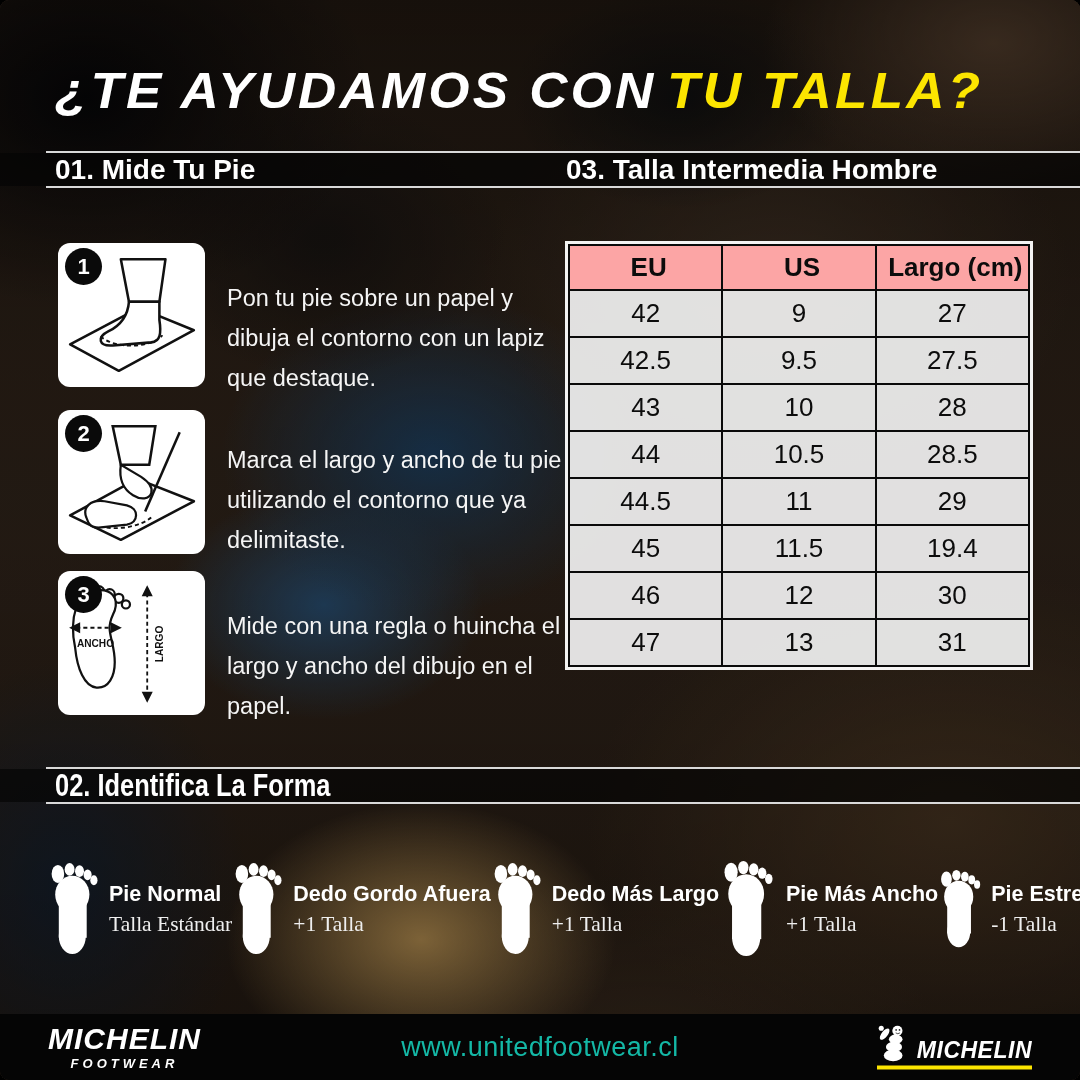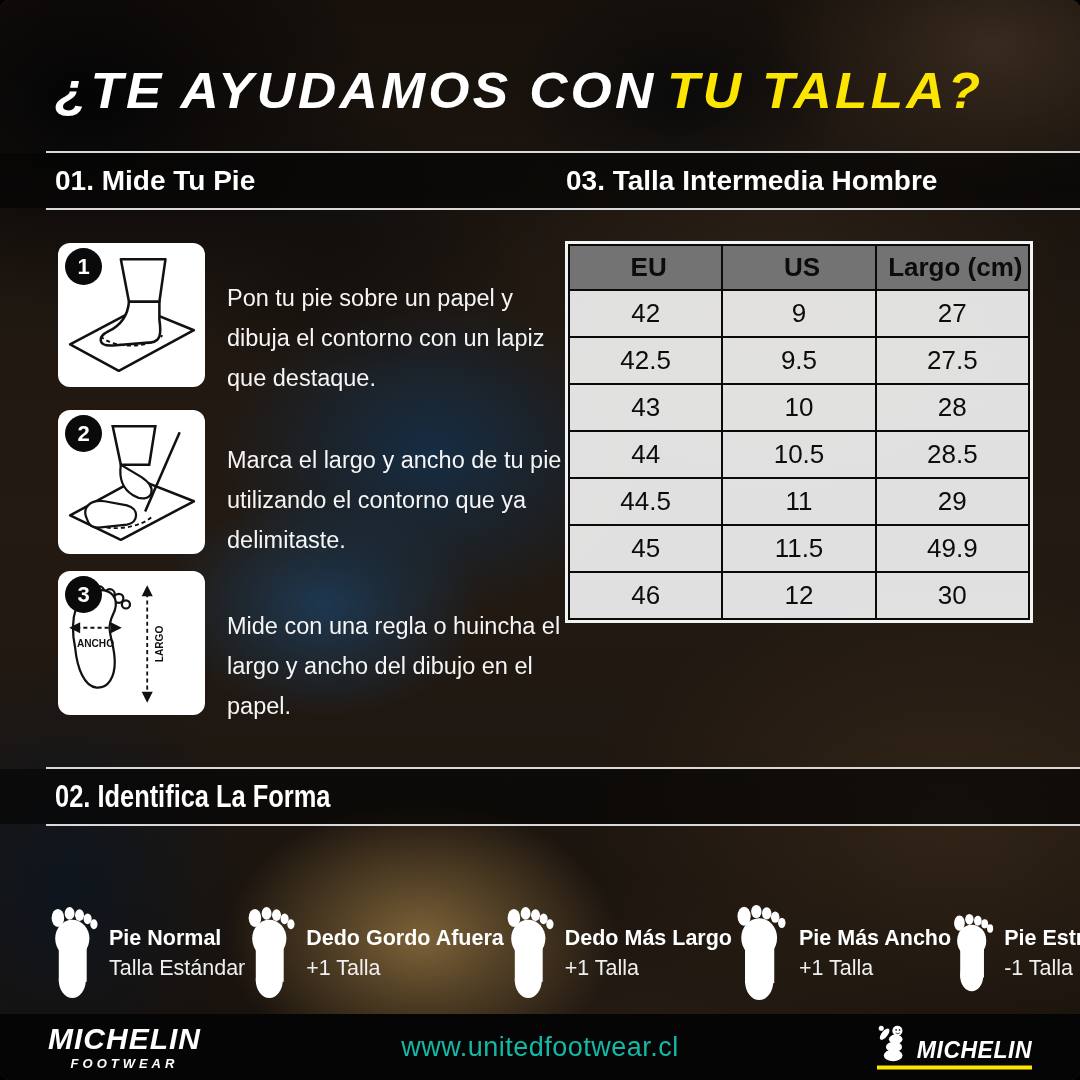--- a/index.html
+++ b/index.html
@@ -26,21 +26,21 @@
   .bg-overlay{position:absolute;inset:0;
     background:linear-gradient(180deg,rgba(0,0,0,.38) 0%,rgba(0,0,0,.22) 35%,rgba(0,0,0,.25) 70%,rgba(0,0,0,.35) 100%);}
 
   
   .title{position:absolute;left:55px;top:62px;color:#fff;
     font-size:50px;font-weight:bold;font-style:italic;letter-spacing:3px;
     white-space:nowrap;transform:scaleX(1.06);transform-origin:left center;}
   .title .hl{color:var(--yellow);margin-left:10px;}
 
   
-  .band{position:absolute;left:0;right:0;height:55px;background:rgba(4,4,4,.68);}
+  .band{position:absolute;left:0;right:0;height:33px;background:rgba(4,4,4,.68);}
   .band .line-top,.band .line-bottom{position:absolute;left:46px;right:0;height:2px;background:#d9d9d9;}
   .band .line-top{top:-2px}.band .line-bottom{bottom:-2px}
   .band1{top:153px}.band2{top:769px}
   .band-heading{position:absolute;top:50%;transform:translateY(-50%);
     color:#fff;font-weight:bold;font-size:28px;white-space:nowrap;}
   .h01{left:55px}.h03{left:566px}
   .h02{left:55px;font-size:31px;transform:translateY(-50%) scaleX(.82);transform-origin:left center;}
 
   
   .step-card{position:absolute;left:58px;width:147px;height:144px;background:#fff;border-radius:12px;}
@@ -51,30 +51,30 @@
   .step-card svg{position:absolute;left:4px;top:10px;}
 
   .step-text{position:absolute;left:227px;width:340px;color:#f5f5f5;
     font-size:23.5px;line-height:40px;}
   .t1{top:278px}.t2{top:440px}.t3{top:606px}
 
   
   .size-table{position:absolute;left:568px;top:244px;width:462px;
     border-collapse:collapse;box-shadow:0 0 0 3px rgba(255,255,255,.95);
     text-align:center;color:#0c0c0c;table-layout:fixed;}
-  .size-table th{background:#737373;font-size:26px;font-weight:bold;height:41px;border:2px solid #0a0a0a;padding-left:7px;}
+  .size-table th{background:#fca5a5;font-size:26px;font-weight:bold;height:41px;border:2px solid #0a0a0a;padding-left:7px;}
   .size-table td{background:rgba(240,240,240,.93);font-size:26px;height:43px;border:2px solid #0a0a0a;}
 
   
-  .shapes{position:absolute;left:48px;right:36px;top:900px;height:106px;
+  .shapes{position:absolute;left:48px;right:36px;top:856px;height:106px;
     display:flex;justify-content:space-between;align-items:center;}
   .shape{display:flex;align-items:center;gap:7px;}
   .shape svg{flex:none;}
   .shape-title{font-weight:bold;font-size:21.5px;color:#fff;white-space:nowrap;}
-  .shape-sub{font-size:21.5px;color:#efefef;white-space:nowrap;margin-top:5px;}
+  .shape-sub{font-size:21.5px;color:#efefef;white-space:nowrap;margin-top:5px;font-family:Liberation Serif, serif;}
 
   
   .footer{position:absolute;left:0;right:0;top:1014px;bottom:0;background:#050505;}
   .m-left{position:absolute;left:48px;top:50%;transform:translateY(-50%);text-align:center;color:#fff;}
   .m-left .word{font-style:italic;font-weight:bold;font-size:30px;letter-spacing:1px;line-height:30px;}
   .m-left .foot{font-style:italic;font-weight:bold;font-size:13px;letter-spacing:4px;margin-top:2px;}
   .url{position:absolute;left:50%;top:50%;transform:translate(-50%,-50%);
     color:#14b8a6;font-size:27px;letter-spacing:.5px;}
   .m-right{position:absolute;right:48px;top:50%;transform:translateY(-50%);}
   .m-right .row{display:flex;align-items:flex-end;gap:6px;}
@@ -197,26 +197,31 @@
           <td>28.5</td>
         </tr>
         <tr>
           <td>44.5</td>
           <td>11</td>
           <td>29</td>
         </tr>
         <tr>
           <td>45</td>
           <td>11.5</td>
-          <td>49.9</td>
+          <td>19.4</td>
         </tr>
         <tr>
           <td>46</td>
           <td>12</td>
           <td>30</td>
+        </tr>
+        <tr>
+          <td>47</td>
+          <td>13</td>
+          <td>31</td>
         </tr>
       </tbody>
   </table>
 
   <div class="band band2">
     <div class="line-top"></div>
     <div class="line-bottom"></div>
     <div class="band-heading h02">02. Identifica La Forma</div>
   </div>
 

